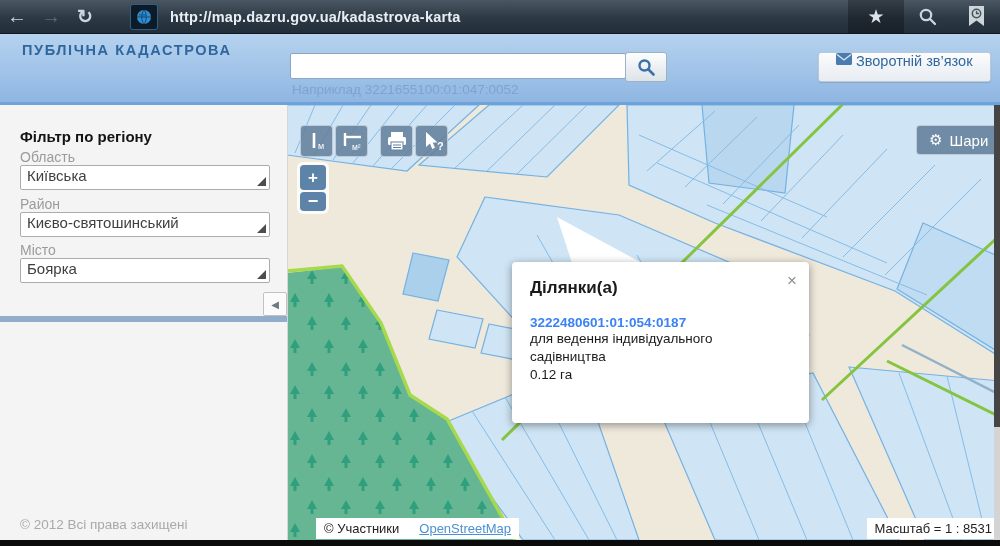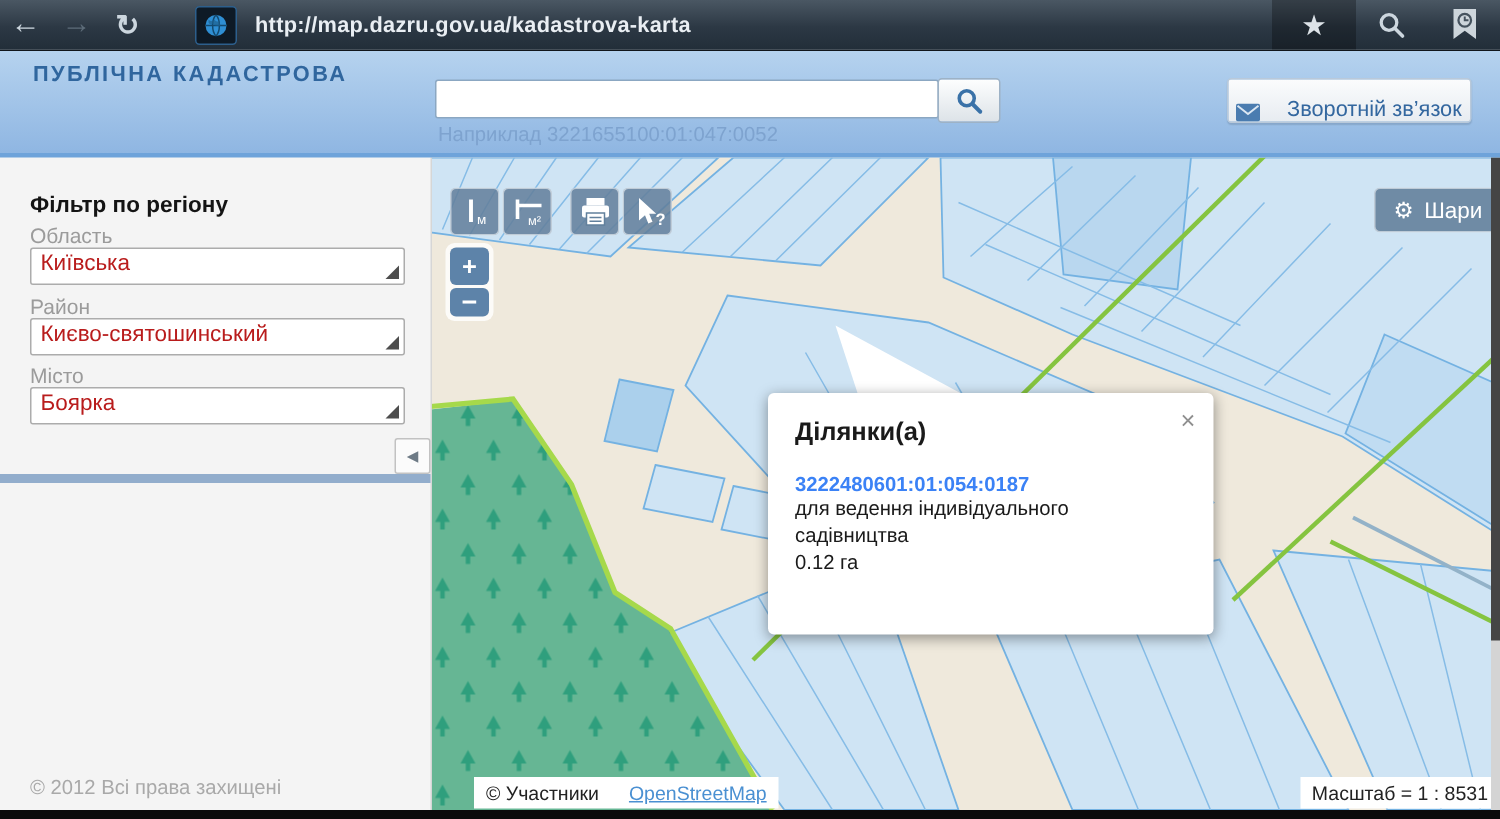--- a/index.html
+++ b/index.html
@@ -25,32 +25,32 @@
   .header{position:absolute;left:0;top:33px;width:1000px;height:69px;
     background:linear-gradient(#b6d3ef,#8fb6e2);border-bottom:3px solid #6ea3da;z-index:15;}
   .logo{position:absolute;left:22px;top:9px;color:#30669e;line-height:1.15;}
   .logo-l1{font-size:14.5px;font-weight:bold;letter-spacing:1.6px;}
   .logo-l2{font-size:22.5px;font-weight:bold;letter-spacing:.5px;}
   .search-input{position:absolute;left:290px;top:20px;width:322px;height:24px;border:1px solid #8ba7c2;
     border-radius:2px;padding:0 6px;font-size:14px;font-family:"Liberation Sans",sans-serif;}
   .search-btn{position:absolute;left:625px;top:19px;width:40px;height:28px;border:1px solid #9db2c6;border-radius:3px;
     background:linear-gradient(#fdfefe,#dde3e8);display:flex;align-items:center;justify-content:center;cursor:pointer;}
   .search-hint{position:absolute;left:292px;top:49px;font-size:13.5px;color:#7ea3cf;}
-  .feedback-btn{position:absolute;left:818px;top:19px;height:28px;padding:0 5px;border:1px solid #b9c9da;border-radius:3px;
-    background:linear-gradient(#fbfcfd,#e7ecf1);display:flex;align-items:flex-end;gap:18px;cursor:pointer;
+  .feedback-btn{position:absolute;left:818px;top:19px;height:28px;padding:0 17px;border:1px solid #b9c9da;border-radius:3px;
+    background:linear-gradient(#fbfcfd,#e7ecf1);display:flex;align-items:flex-start;gap:4px;cursor:pointer;
     box-shadow:0 1px 1px rgba(0,0,0,.12);}
   .feedback-label{font-size:14.5px;color:#33679f;}
 
   
   .sidebar{position:absolute;left:0;top:105px;width:287px;height:441px;background:#f4f4f4;
     border-right:1px solid #d6d6d6;z-index:10;}
   .panel-title{position:absolute;left:20px;top:23px;font-size:15px;font-weight:bold;color:#141414;}
   .f-label{position:absolute;left:20px;font-size:14px;color:#9b9b9b;}
   .select{position:absolute;left:20px;width:236px;height:21px;background:#fff;border:1px solid #acacac;
-    border-radius:2px;padding:1px 6px;font-size:15px;color:#b91c1c;cursor:pointer;}
+    border-radius:2px;padding:1px 6px;font-size:15px;color:#404040;cursor:pointer;}
   .dd-arrow{position:absolute;right:3px;bottom:3px;width:0;height:0;
     border-left:9px solid transparent;border-bottom:9px solid #4d4d4d;}
   .collapse-btn{position:absolute;left:263px;top:187px;width:22px;height:22px;background:#fbfbfb;
     border:1px solid #c2c2c2;border-radius:2px;display:flex;align-items:center;justify-content:center;
     font-size:10px;color:#6d7a85;cursor:pointer;}
   .panel-bar{position:absolute;left:0;top:211px;width:287px;height:6px;background:#92adcc;}
   .copyright{position:absolute;left:20px;top:412px;font-size:13.5px;color:#a9a9a9;}
 
   
   .map{position:absolute;left:287px;top:105px;width:713px;height:435px;overflow:hidden;background:#efe9dc;}

